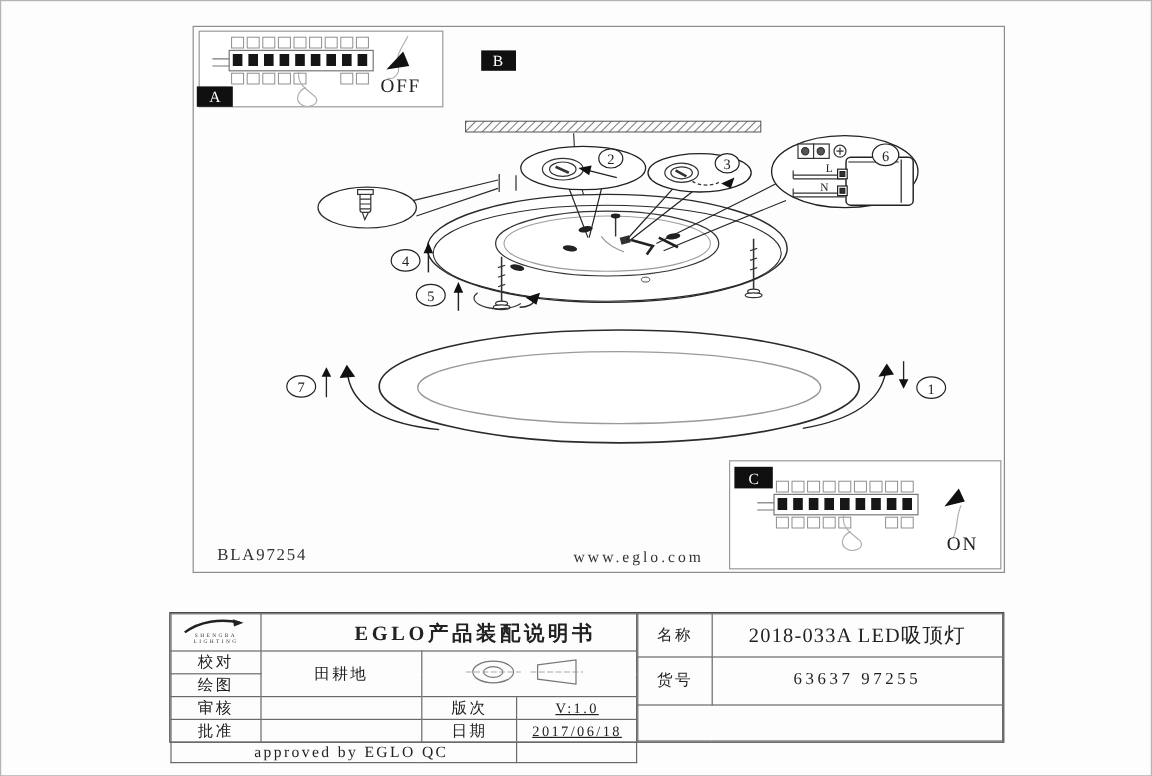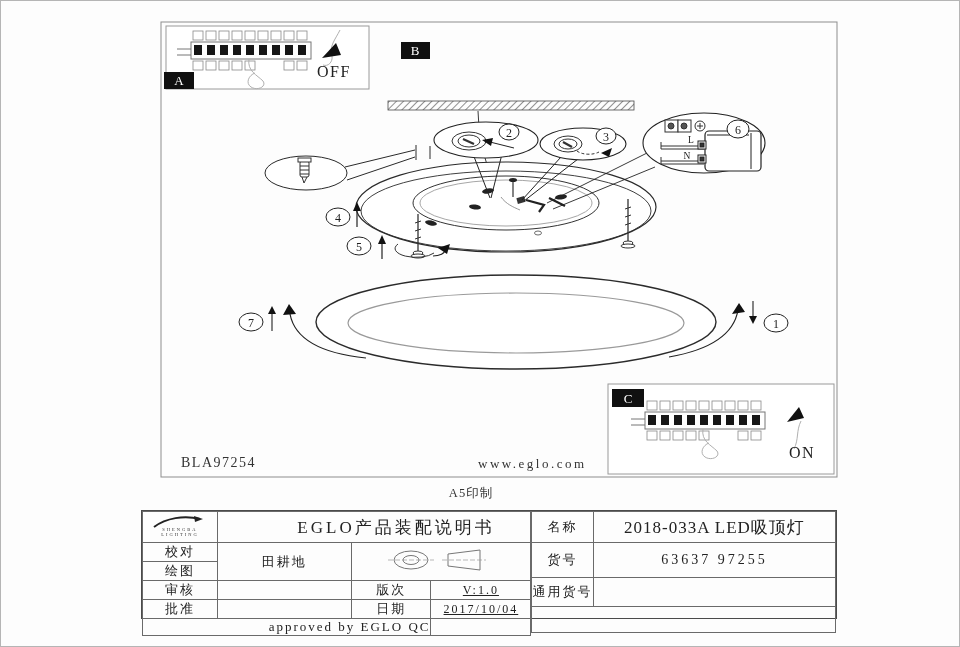--- a/index.html
+++ b/index.html
@@ -17,23 +17,23 @@
   
   .titleblock{
     position:absolute;left:140px;top:509px;width:696px;height:109px;
     border:1px solid #4a4a4a;box-sizing:border-box;display:flex;background:#fdfdfd;
   }
   .titleblock table{border-collapse:collapse;table-layout:fixed;height:107px;}
   .titleblock td{
     border:1px solid #6a6a6a;padding:0;text-align:center;vertical-align:middle;
     font-size:13px;letter-spacing:2px;color:#222;overflow:hidden;white-space:nowrap;
   }
-  td.tb-title{font-size:17px;font-weight:normal;letter-spacing:3px;padding-left:44px;}
+  td.tb-title{font-size:17px;font-weight:bold;letter-spacing:3px;padding-left:44px;}
   td.tb-small{font-size:12px;letter-spacing:2px;text-decoration:underline;}
-  td.tb-approved{text-align:right;padding-left:12px;font-size:13px;letter-spacing:2px;}
+  td.tb-approved{text-align:center;padding-left:12px;font-size:13px;letter-spacing:2px;}
   td.tb-name-value{font-size:17px;letter-spacing:1px;}
   td.tb-item-value{font-size:14px;letter-spacing:3px;}
   td.tb-common{white-space:normal;word-break:break-all;line-height:14px;font-size:13px;}
   .logo-cell{position:relative;}
 </style>
 </head>
 <body>
 
 <div class="page">
 
@@ -260,21 +260,20 @@
       <polygon points="798,406 786,421 803,417" fill="#111"></polygon>
       <text x="801" y="457" font-size="16" letter-spacing="1.5" text-anchor="middle" fill="#222">ON</text>
       <rect x="611" y="388" width="32" height="18" fill="#101010"></rect>
       <text x="627" y="402" font-size="13" text-anchor="middle" fill="#fff">C</text>
     </g>
 
     <text x="180" y="466" font-size="14" letter-spacing="1.5" fill="#333">BLA97254</text>
     <text x="477" y="467" font-size="13" letter-spacing="2.5" fill="#333">www.eglo.com</text>
   </svg>
 
-  <div class="print-note">A5印制</div>
 
   <div class="titleblock">
     <table>
       <colgroup>
           <col style="width:75px">
           <col style="width:135px">
           <col style="width:80px">
           <col style="width:100px">
         </colgroup>
       <tbody>
@@ -308,21 +307,21 @@
       <tr style="height:17px">
         <td>审核</td>
         <td></td>
         <td>版次</td>
         <td class="tb-small">V:1.0</td>
       </tr>
       <tr style="height:17px">
         <td>批准</td>
         <td></td>
         <td>日期</td>
-        <td class="tb-small">2017/10/04</td>
+        <td class="tb-small">2017/06/18</td>
       </tr>
       <tr style="height:12px">
         <td colspan="3" class="tb-approved">approved by EGLO QC</td>
         <td></td>
       </tr>
     </tbody>
       </table>
     <table>
       <colgroup>
           <col style="width:62px">
@@ -330,24 +329,20 @@
         </colgroup>
       <tbody>
           <tr style="height:31px">
         <td>名称</td>
         <td class="tb-name-value">2018-033A LED吸顶灯</td>
       </tr>
       <tr style="height:35px">
         <td>货号</td>
         <td class="tb-item-value">63637 97255</td>
       </tr>
-      <tr style="height:29px">
-        <td class="tb-common">通用货号</td>
-        <td></td>
-      </tr>
       <tr style="height:26px">
         <td colspan="2"></td>
       </tr>
     </tbody>
       </table>
   </div>
 
 </div>
 
 </body></html>

